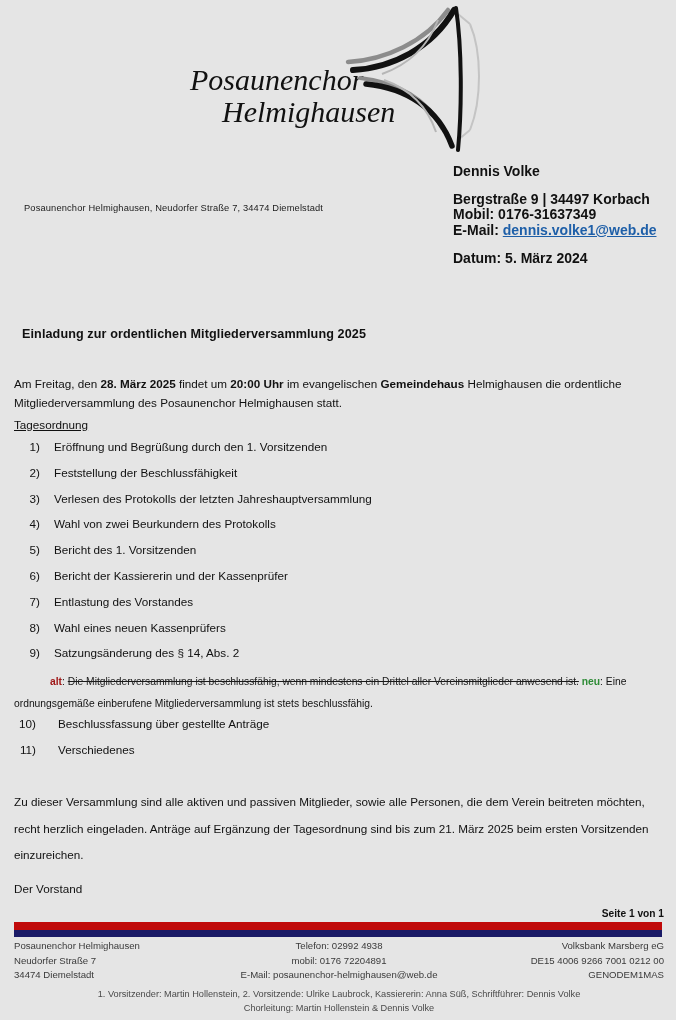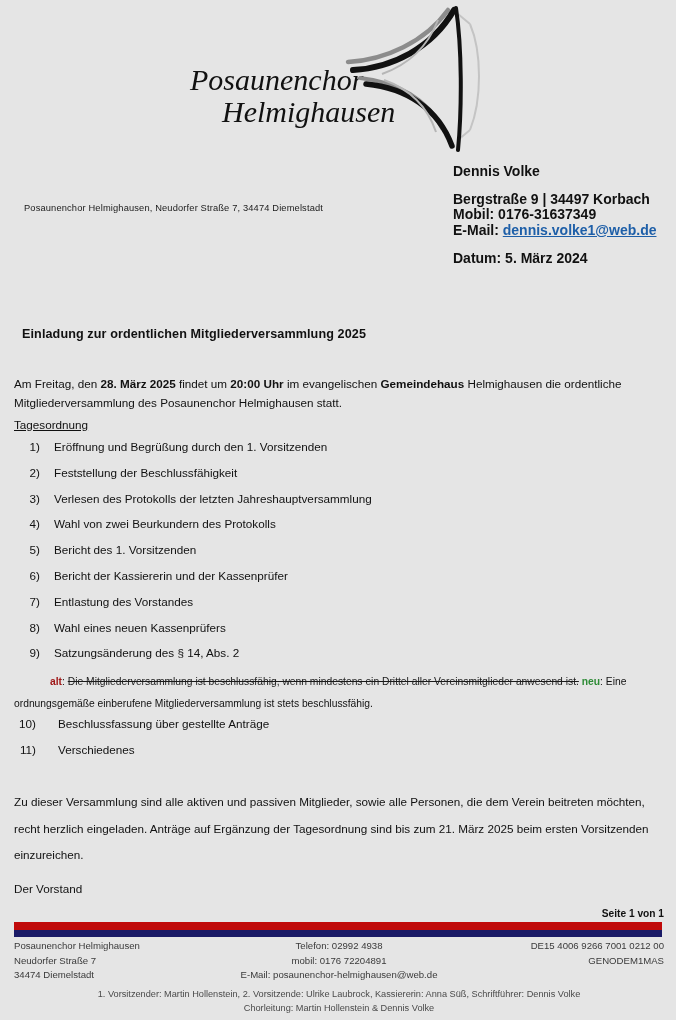--- a/index.html
+++ b/index.html
@@ -335,20 +335,21 @@
       <div>Posaunenchor Helmighausen</div>
       <div>Neudorfer Straße 7</div>
       <div>34474 Diemelstadt</div>
     </div>
     <div class="fcol mid">
       <div>Telefon: 02992 4938</div>
       <div>mobil: 0176 72204891</div>
       <div>E-Mail: posaunenchor-helmighausen@web.de</div>
     </div>
     <div class="fcol right">
+      <div>Volksbank Marsberg eG</div>
       <div>DE15 4006 9266 7001 0212 00</div>
       <div>GENODEM1MAS</div>
     </div>
   </div>
 
   <div class="board">
     <div>1. Vorsitzender: Martin Hollenstein, 2. Vorsitzende: Ulrike Laubrock, Kassiererin: Anna Süß, Schriftführer: Dennis Volke</div>
     <div>Chorleitung: Martin Hollenstein &amp; Dennis Volke</div>
   </div>
 

